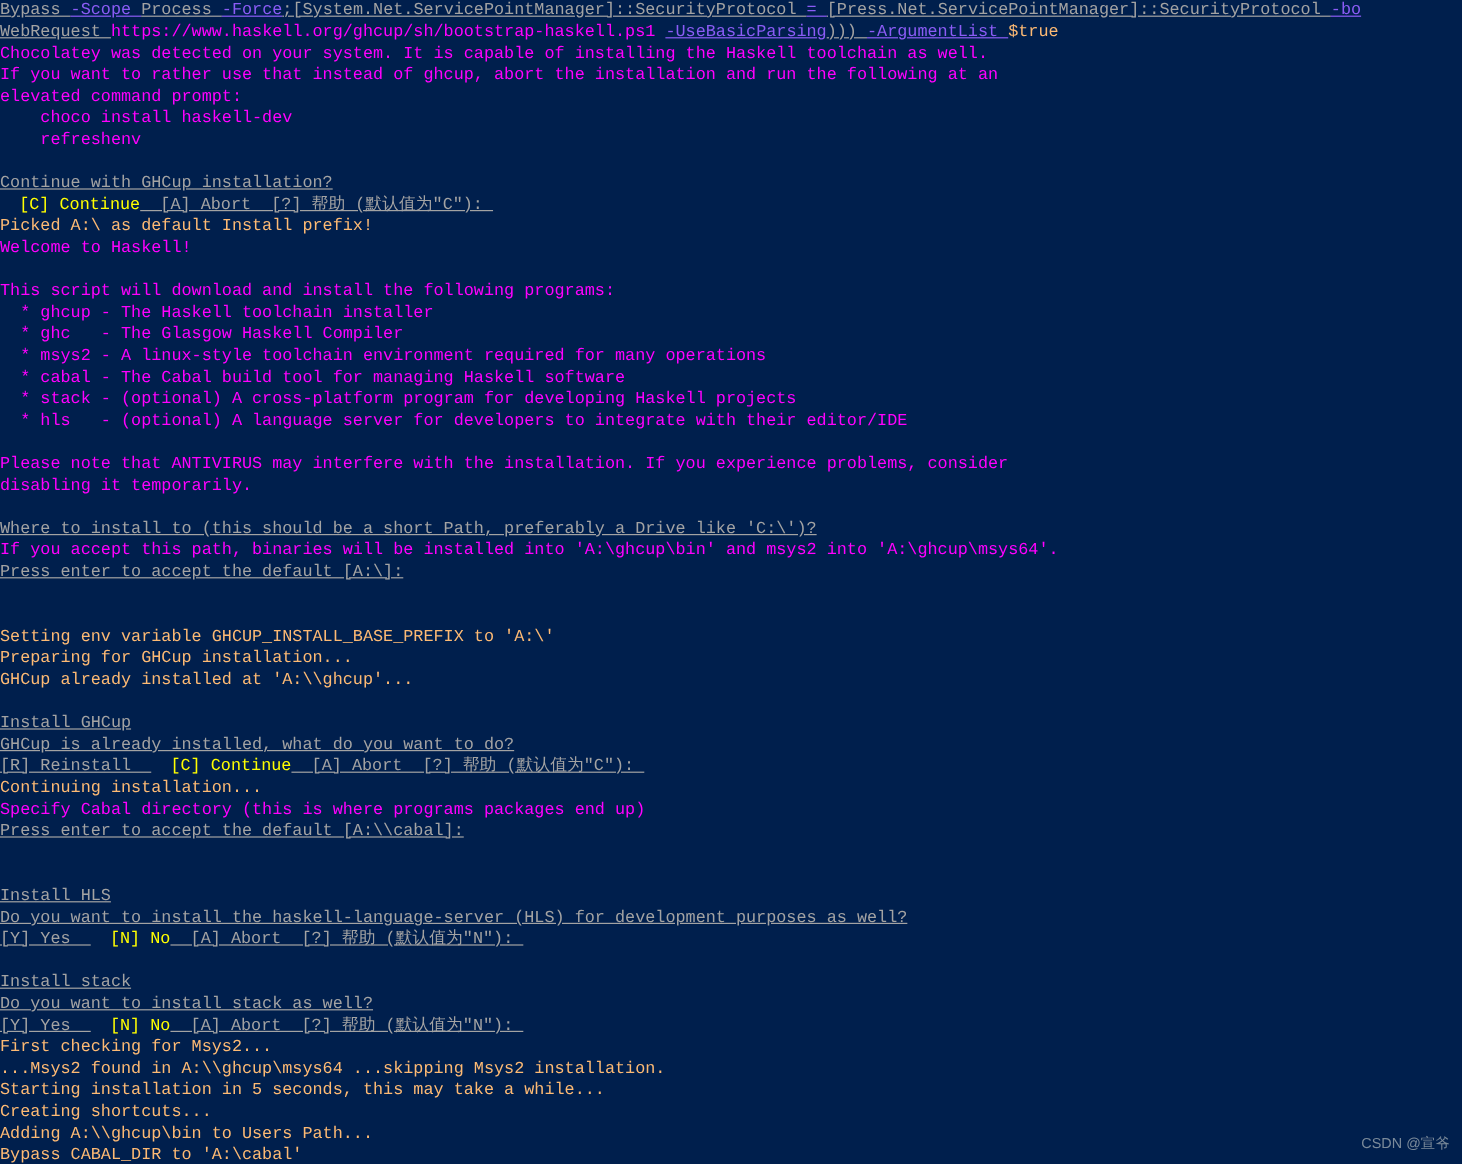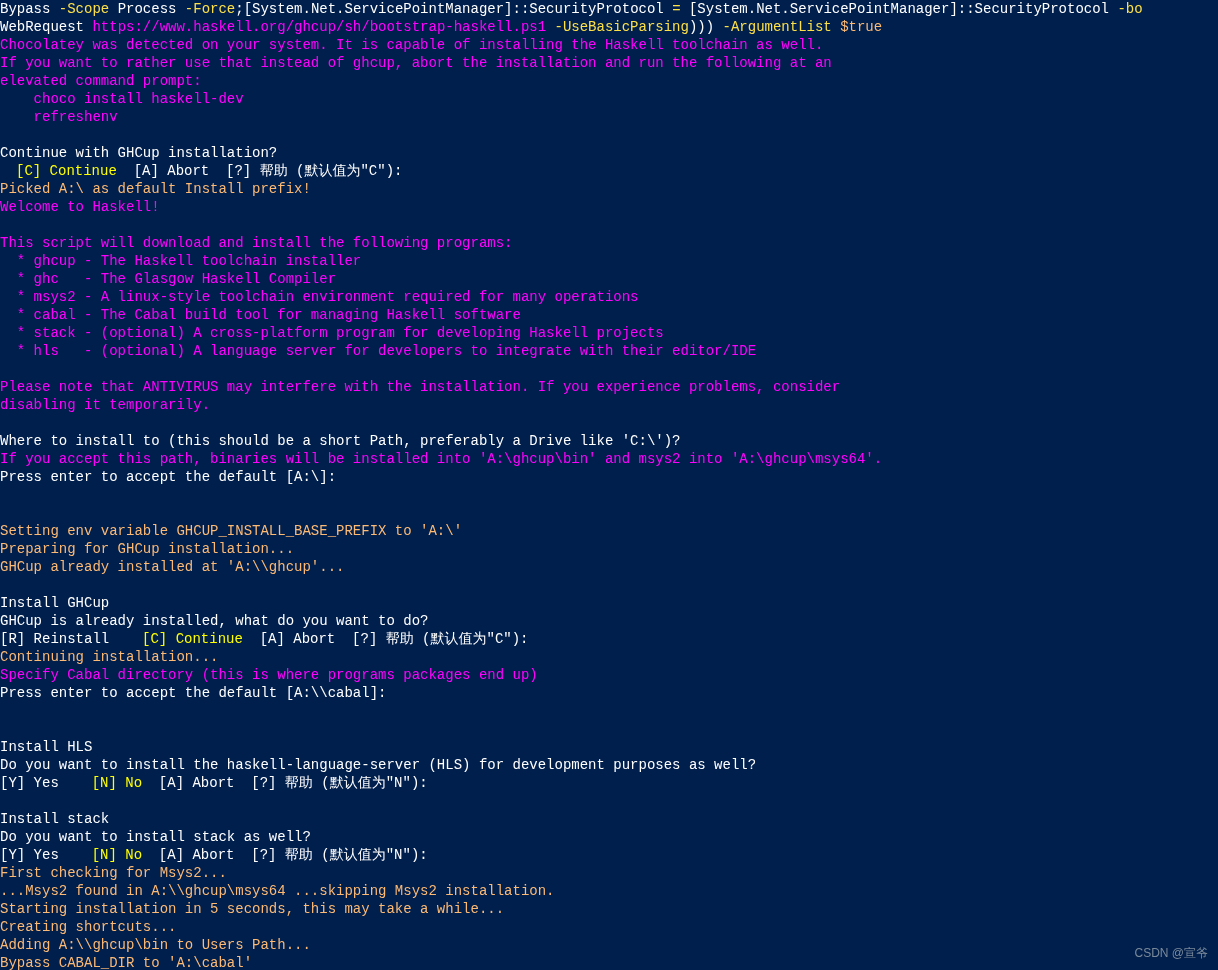--- a/index.html
+++ b/index.html
@@ -11,39 +11,39 @@
     line-height: 18px;
     width: 1218px;
     height: 970px;
     overflow: hidden;
     position: relative;
   }
   .terminal {
     white-space: pre;
     padding: 0;
   }
-  .white { color: #ffffff; }
-  .gray { color: #fde047; }
+  .white { color: #a3a3a3; text-decoration: underline; }
+  .gray { color: #8b5cf6; text-decoration: underline; }
   .magenta { color: #ff00ff; }
   .green { color: #fdba74; }
   .yellow { color: #ffff00; padding-left: 16px; }
   .watermark {
     position: absolute;
     bottom: 8px;
     right: 10px;
     color: #7a8a9a;
     font-size: 12px;
     font-family: sans-serif;
     margin-left: 46px;
   }
 </style>
 </head>
 <body>
 
-<div class="terminal"><span class="white">Bypass </span><span class="gray">-Scope </span><span class="white">Process </span><span class="gray">-Force</span><span class="white">;[System.Net.ServicePointManager]::SecurityProtocol </span><span class="gray">= </span><span class="white">[System.Net.ServicePointManager]::SecurityProtocol </span><span class="gray">-bo</span>
+<div class="terminal"><span class="white">Bypass </span><span class="gray">-Scope </span><span class="white">Process </span><span class="gray">-Force</span><span class="white">;[System.Net.ServicePointManager]::SecurityProtocol </span><span class="gray">= </span><span class="white">[Press.Net.ServicePointManager]::SecurityProtocol </span><span class="gray">-bo</span>
 <span class="white">WebRequest </span><span class="magenta">https://www.haskell.org/ghcup/sh/bootstrap-haskell.ps1 </span><span class="gray">-UseBasicParsing</span><span class="white">))) </span><span class="gray">-ArgumentList </span><span class="green">$true</span>
 <span class="magenta">Chocolatey was detected on your system. It is capable of installing the Haskell toolchain as well.</span>
 <span class="magenta">If you want to rather use that instead of ghcup, abort the installation and run the following at an</span>
 <span class="magenta">elevated command prompt:</span>
 <span class="magenta">    choco install haskell-dev</span>
 <span class="magenta">    refreshenv</span>
 
 <span class="white">Continue with GHCup installation?</span>
 <span class="yellow">[C] Continue</span><span class="white">  [A] Abort  [?] 帮助 (默认值为"C"): </span>
 <span class="green">Picked A:\ as default Install prefix!</span>

